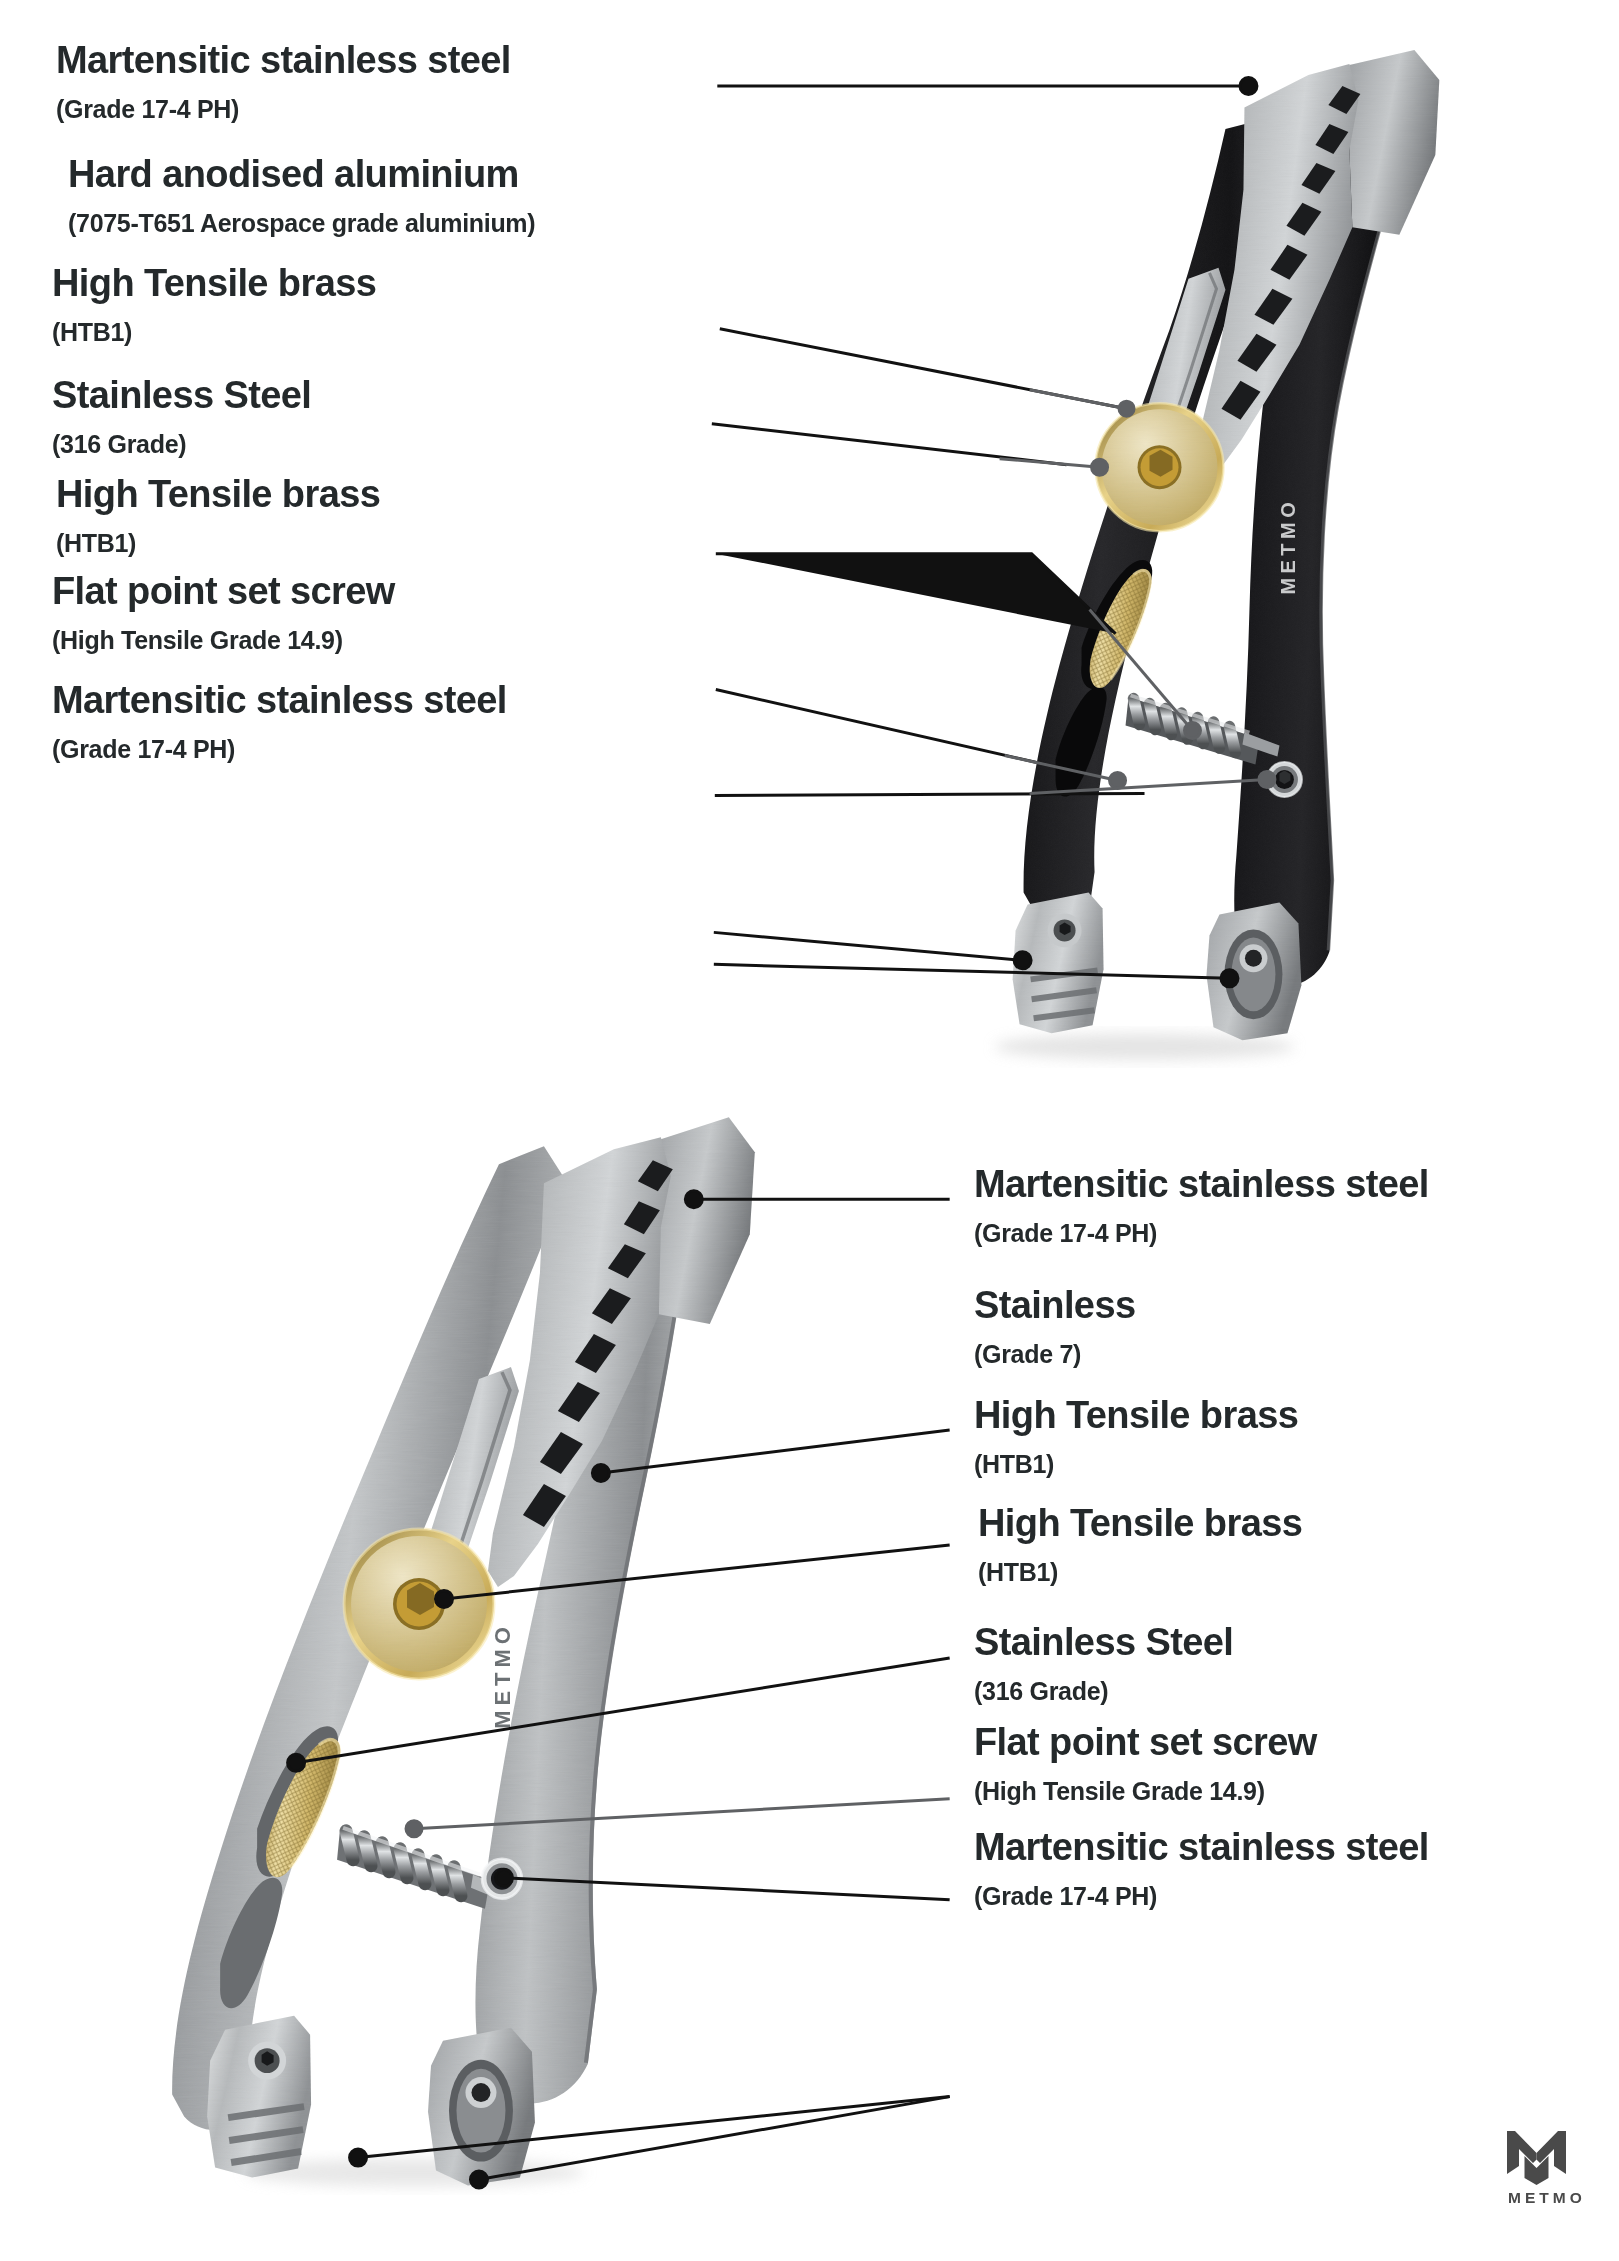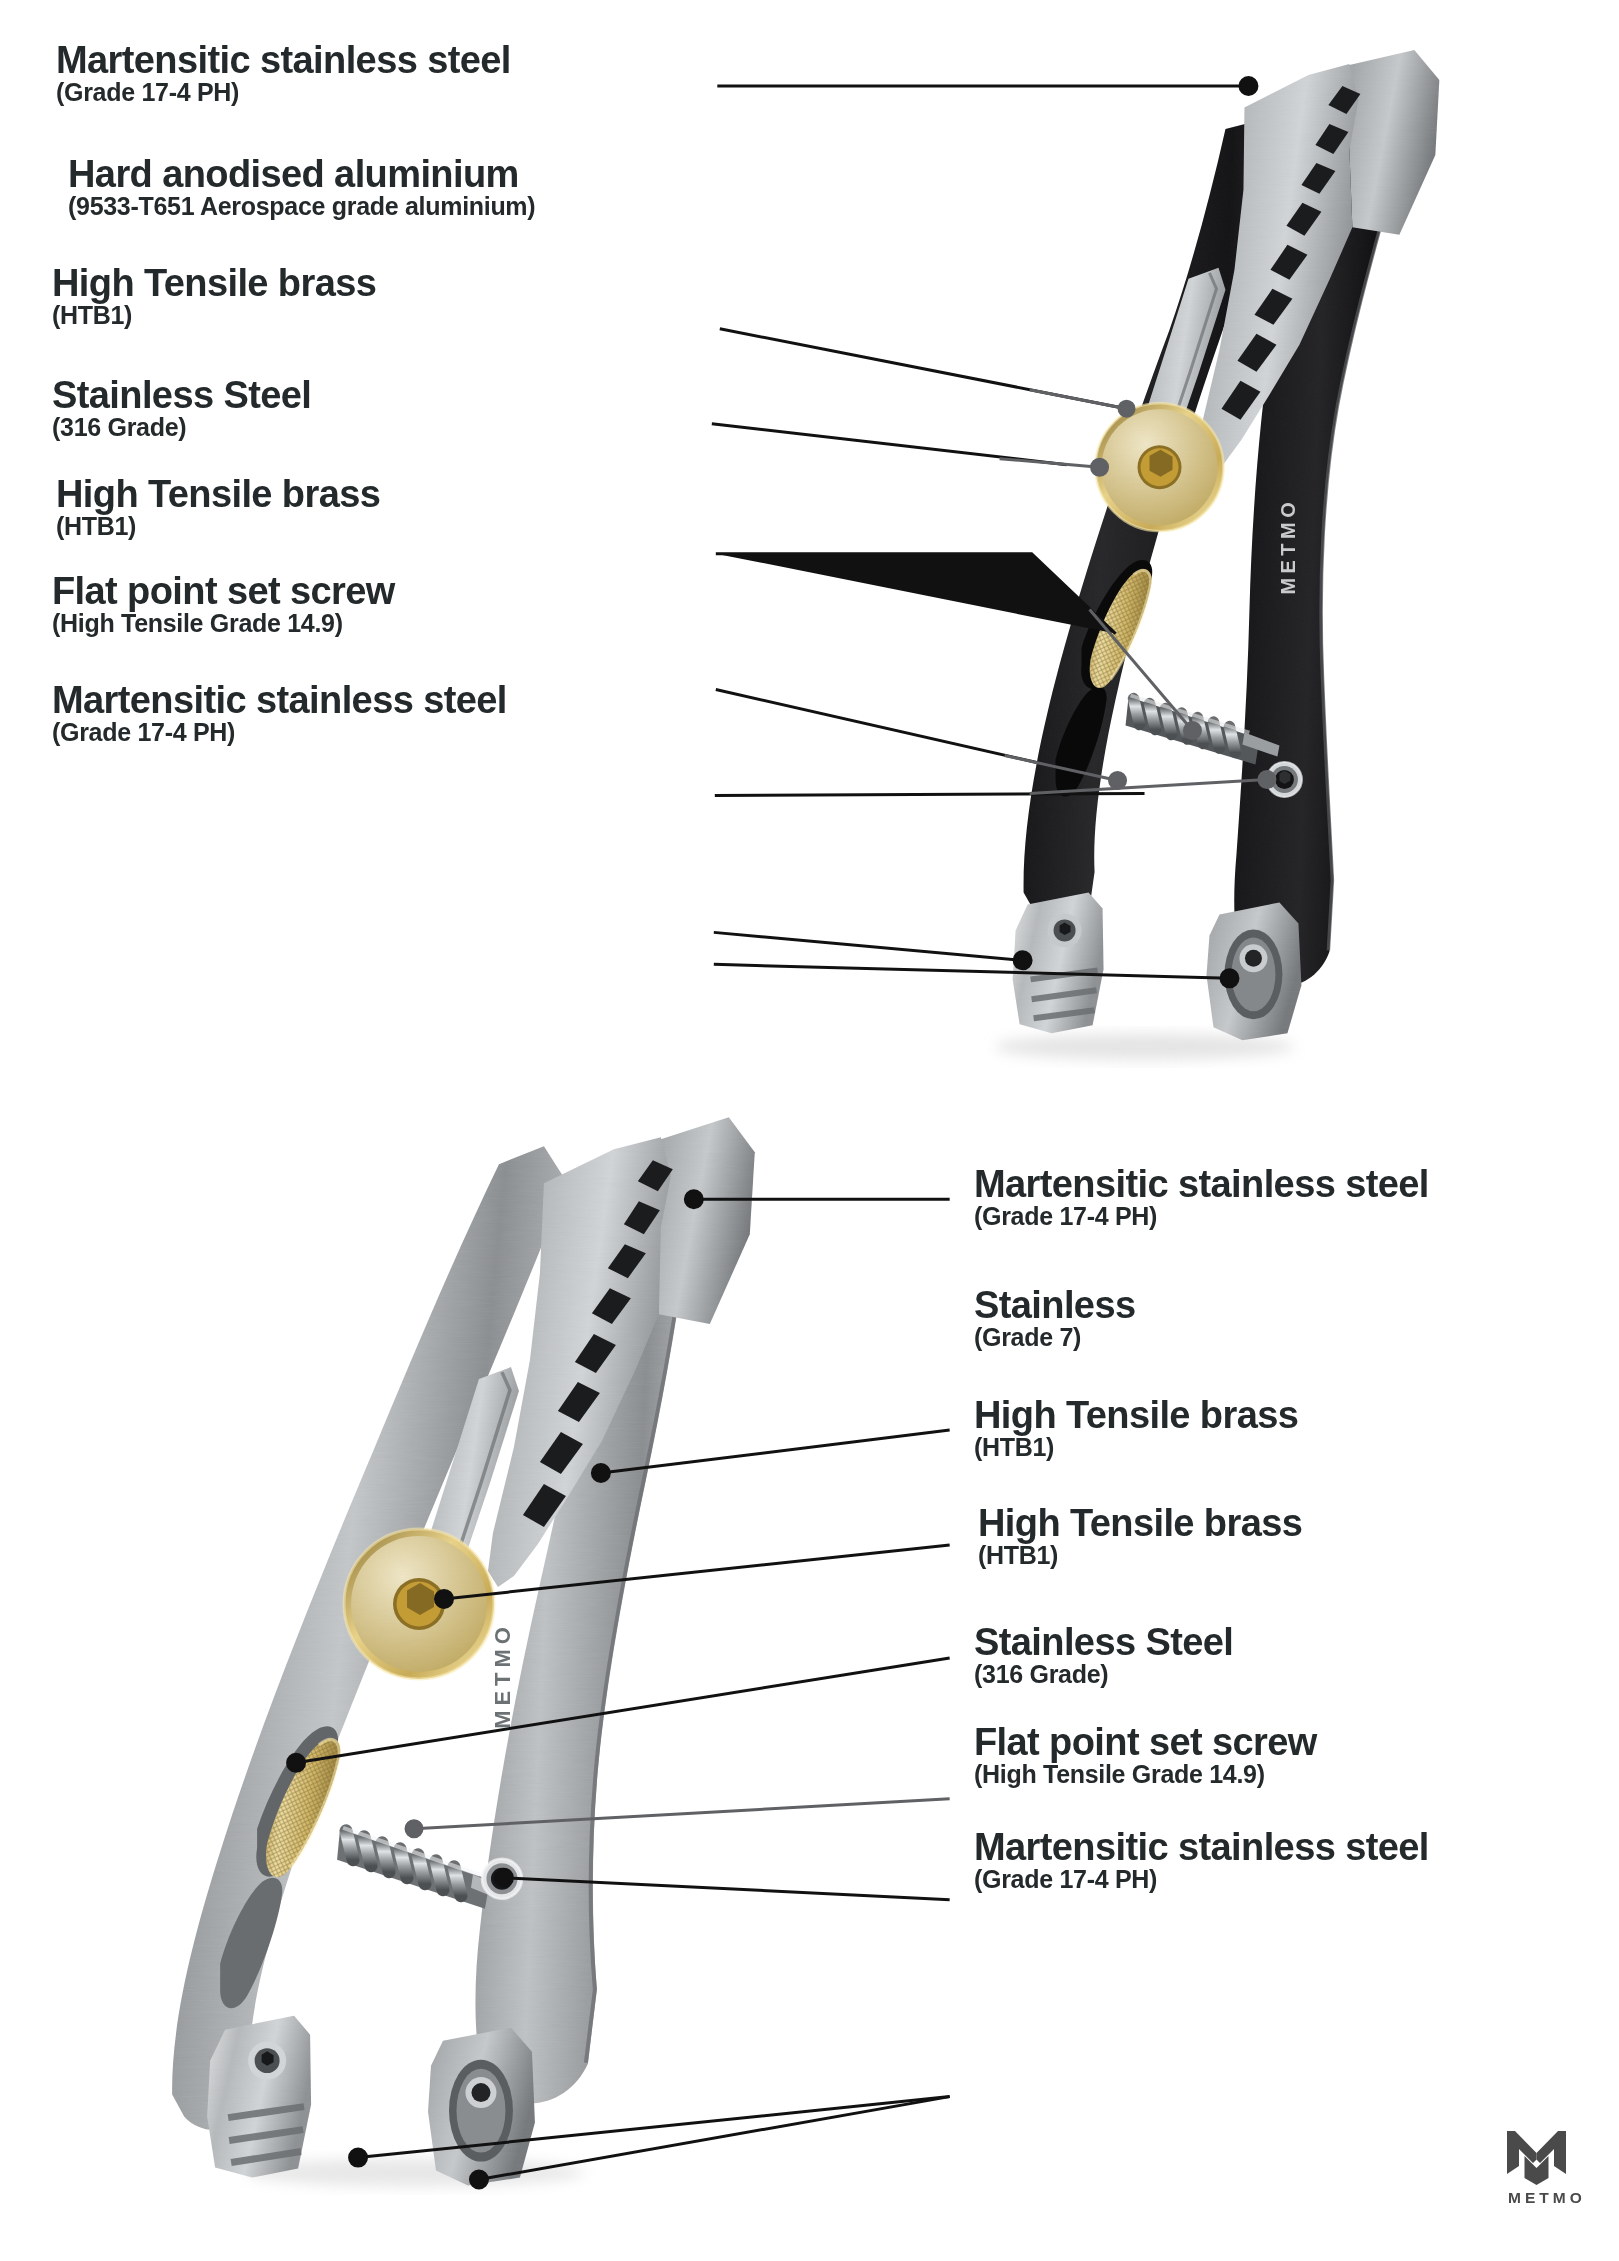--- a/index.html
+++ b/index.html
@@ -26,21 +26,21 @@
     letter-spacing: -0.6px;
     line-height: 1.0;
     white-space: nowrap;
   }
   .callout .grade {
     font-size: 25px;
     font-weight: 700;
     color: #24292b;
     letter-spacing: -0.3px;
     line-height: 1.05;
-    margin-top: 0;
+    margin-top: 17px;
     white-space: nowrap;
   }
 
   
   .overlay {
     position: absolute;
     left: 0; top: 0;
     width: 1620px; height: 2261px;
     pointer-events: none;
   }
@@ -356,21 +356,21 @@
     </g>
   </svg>
 
   <div class="callout" style="left:56px; top:41px;">
     <div class="mat">Martensitic stainless steel</div>
     <div class="grade">(Grade 17-4 PH)</div>
   </div>
 
   <div class="callout" style="left:68px; top:155px;">
     <div class="mat">Hard anodised aluminium</div>
-    <div class="grade">(9533-T651 Aerospace grade aluminium)</div>
+    <div class="grade">(7075-T651 Aerospace grade aluminium)</div>
   </div>
 
   <div class="callout" style="left:52px; top:264px;">
     <div class="mat">High Tensile brass</div>
     <div class="grade">(HTB1)</div>
   </div>
 
   <div class="callout" style="left:52px; top:376px;">
     <div class="mat">Stainless Steel</div>
     <div class="grade">(316 Grade)</div>

